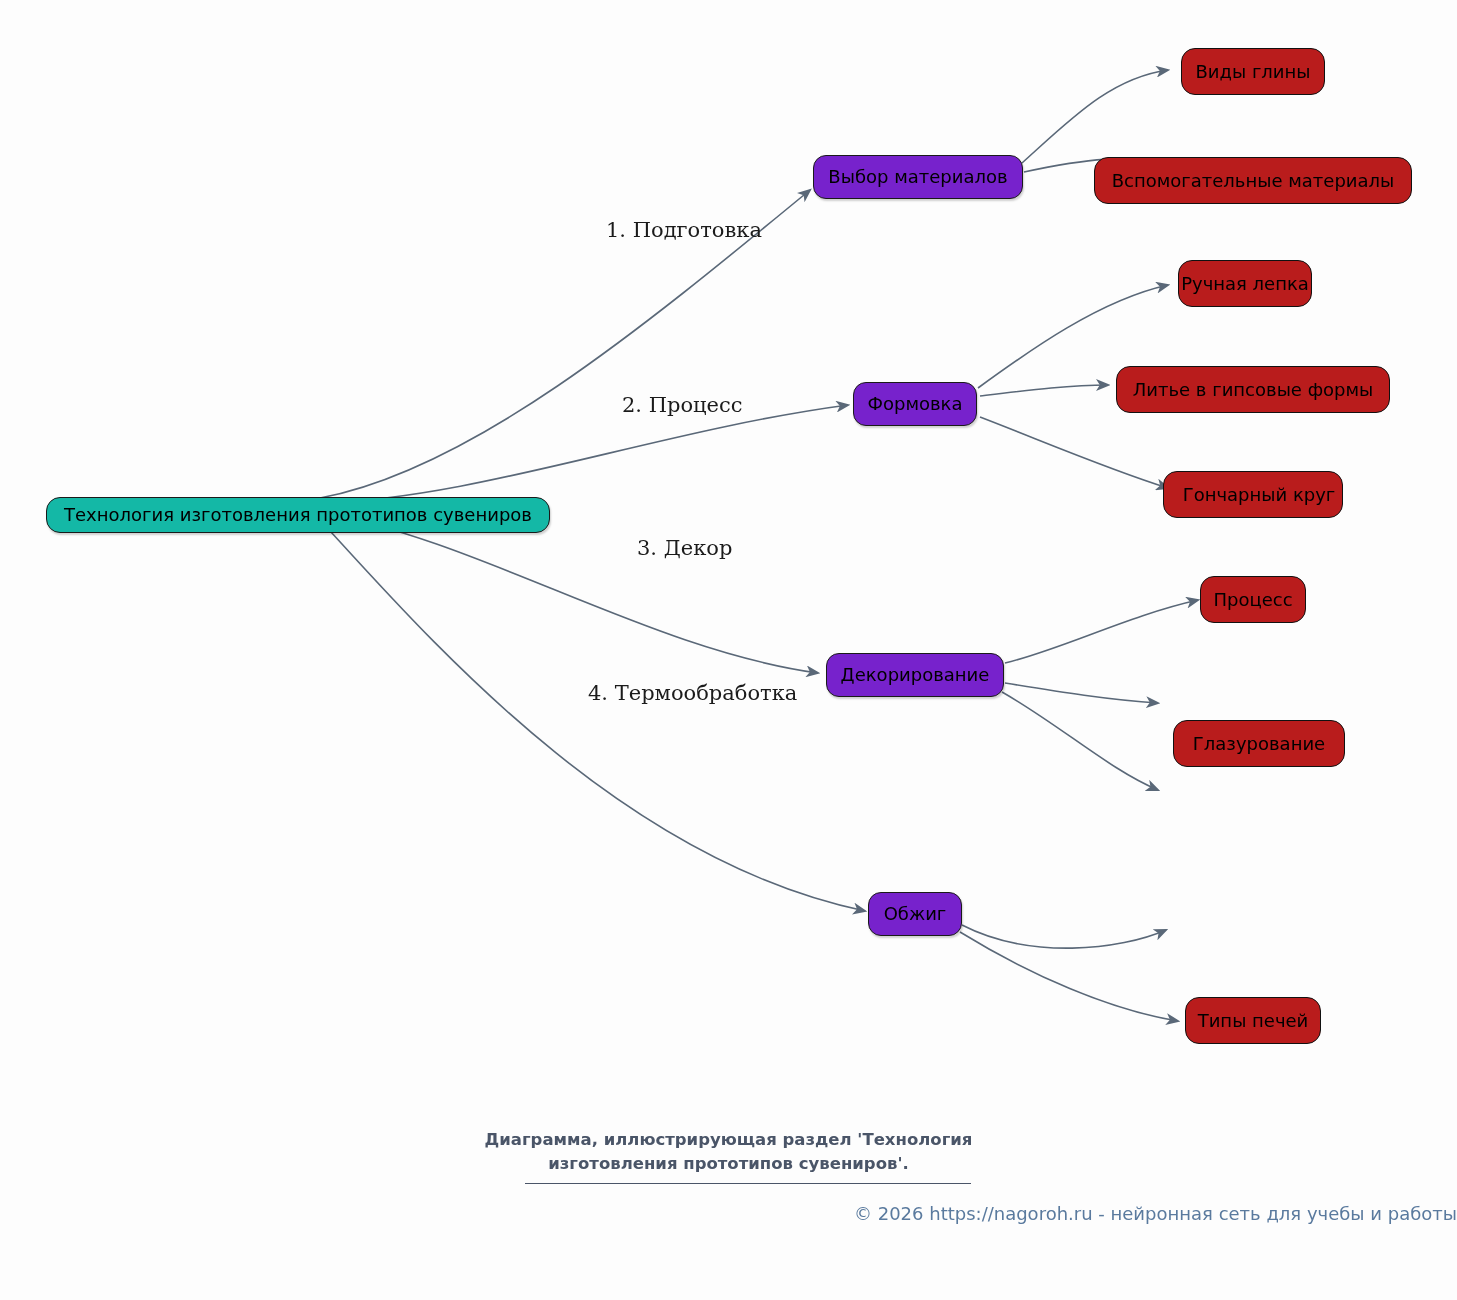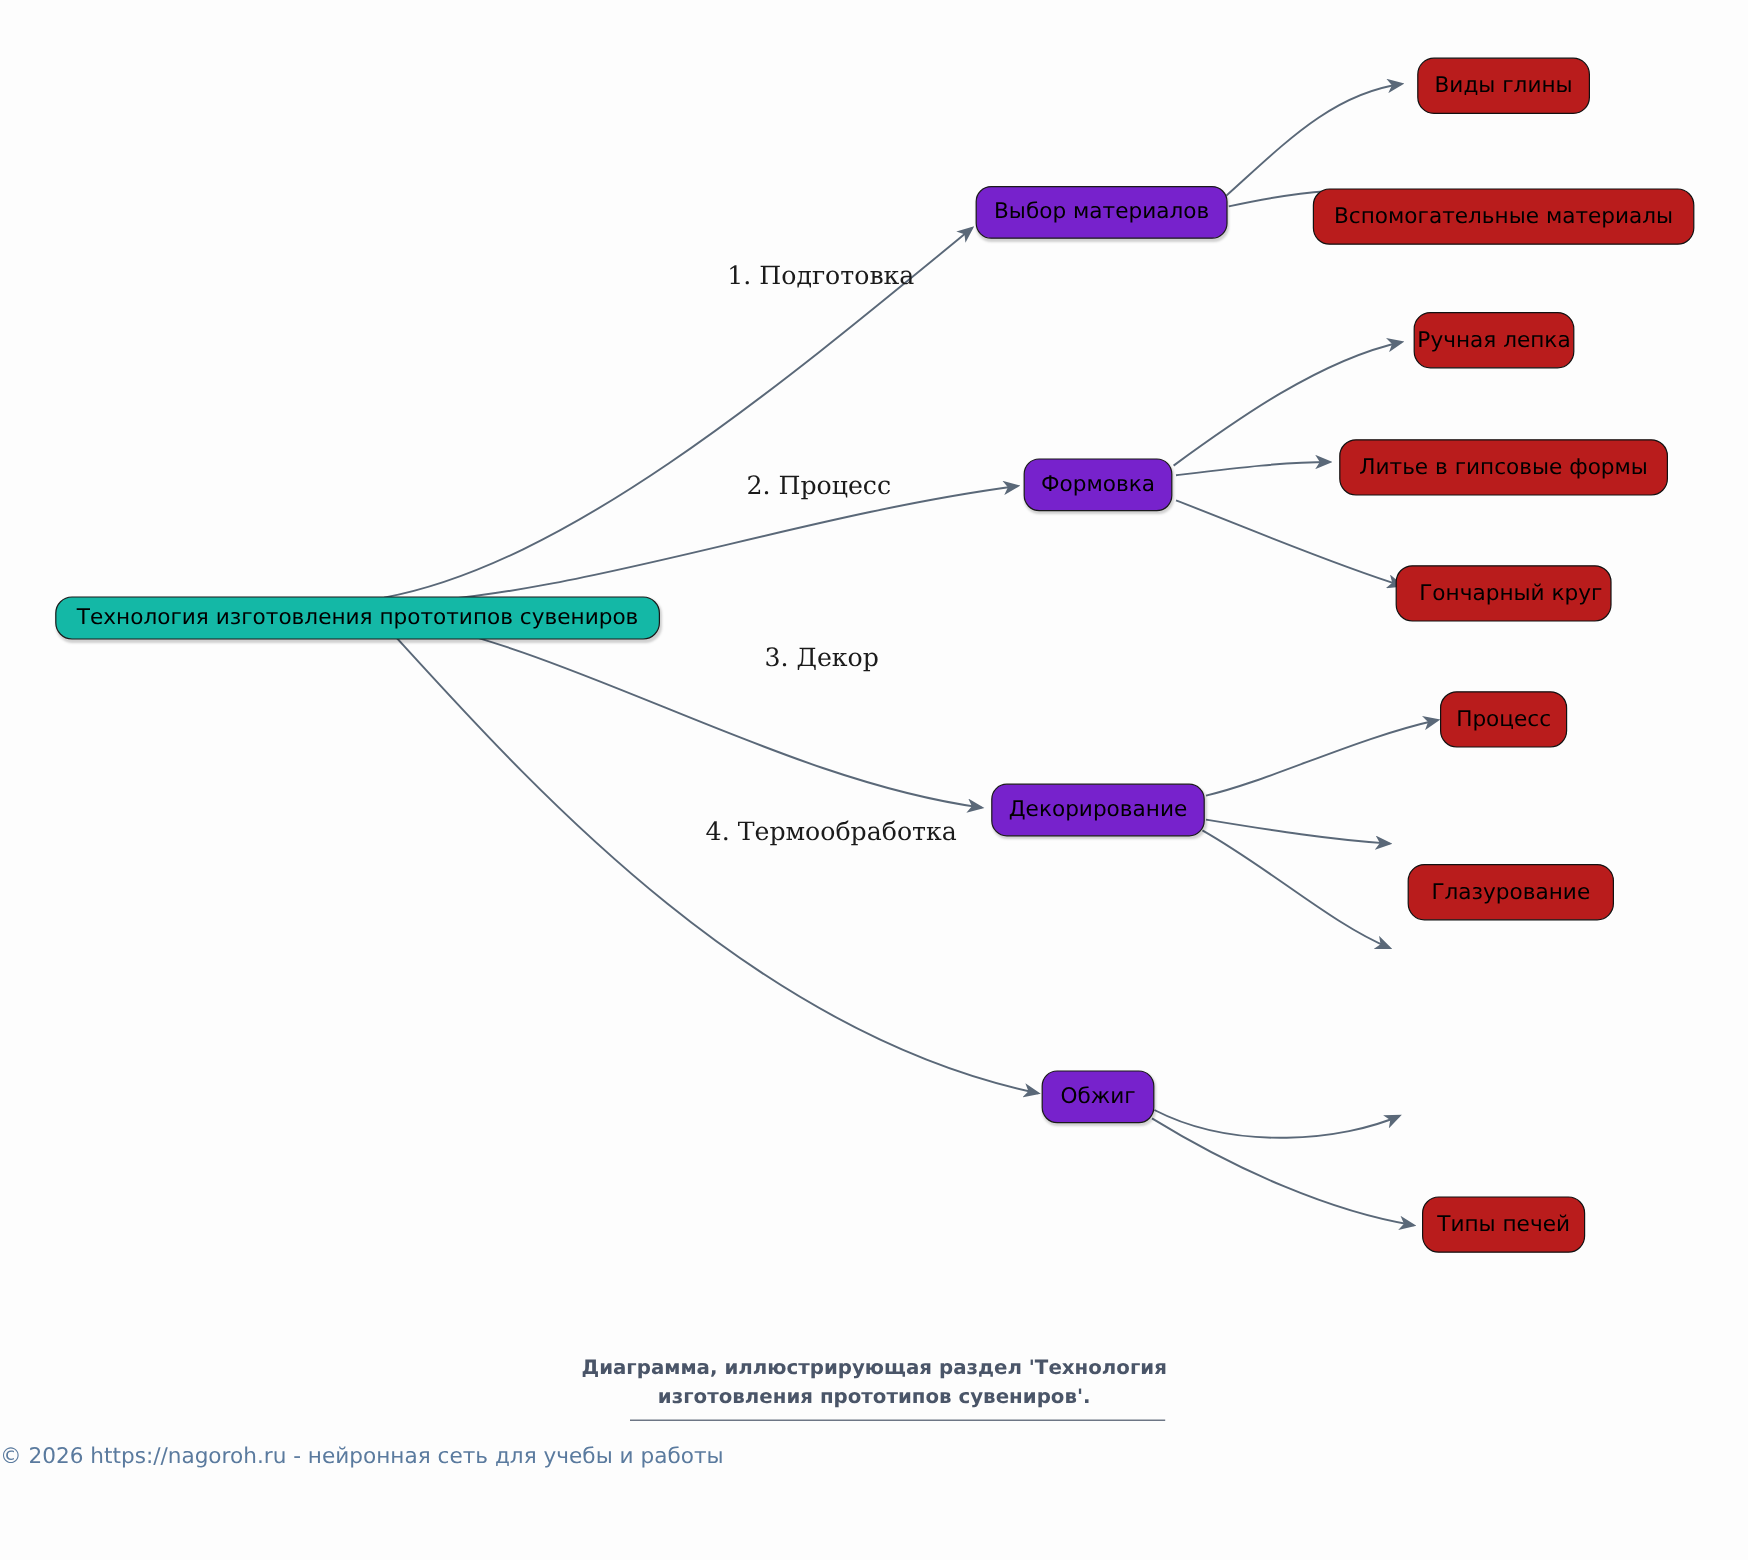--- a/index.html
+++ b/index.html
@@ -93,21 +93,21 @@
   }
   .divider {
     position: absolute;
     height: 0;
     border-top: 1.6px solid #4a5568;
   }
   .footer-credit {
     position: absolute;
     left: 0;
     width: 1457px;
-    text-align: left;
+    text-align: right;
     color: #5a7a9e;
     font-family: "DejaVu Sans", sans-serif;
     font-size: 18px;
   }
 </style>
 </head>
 <body>
 
 <div id="canvas">
 

